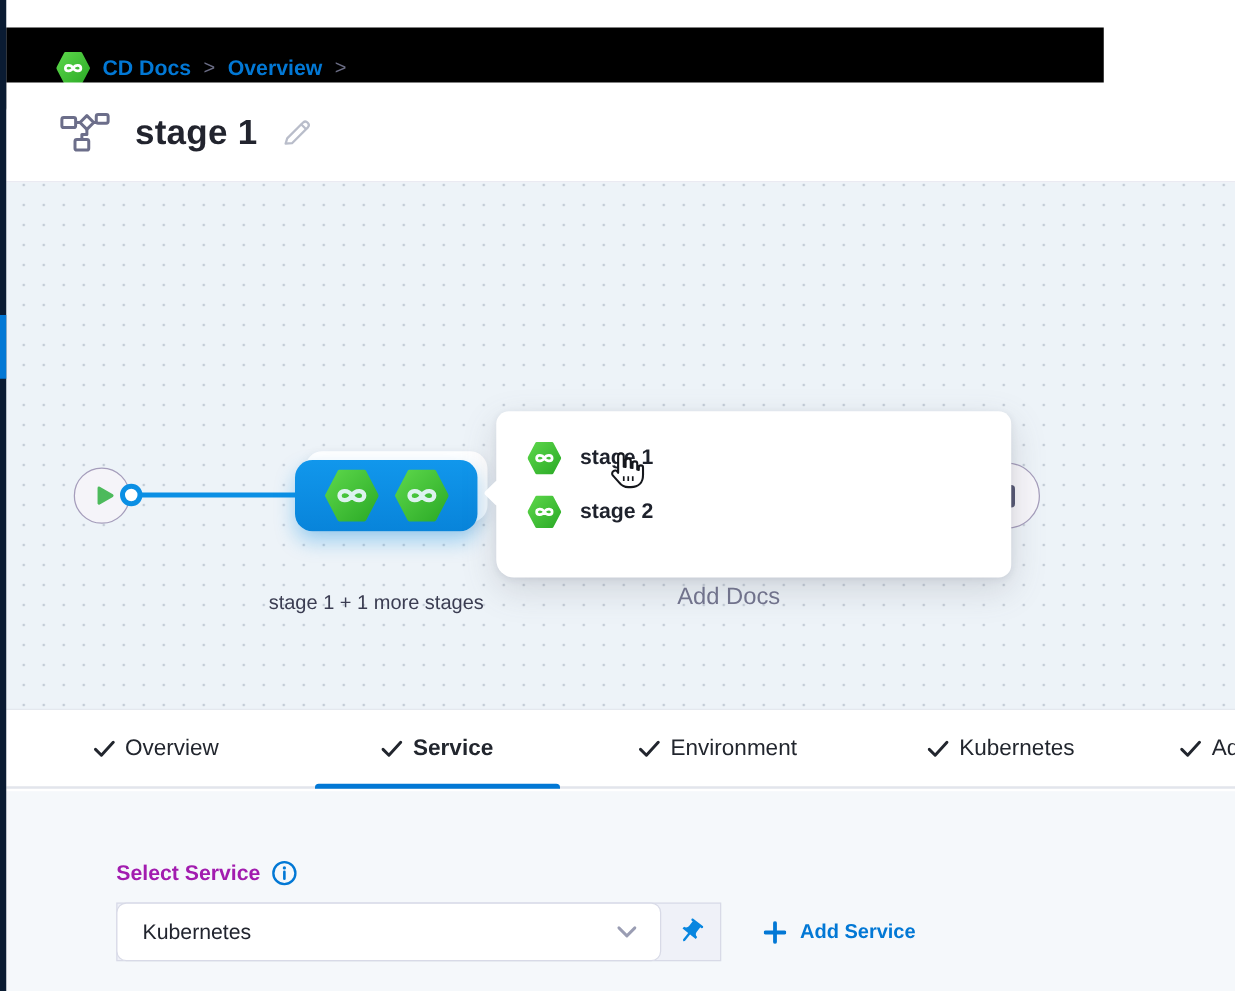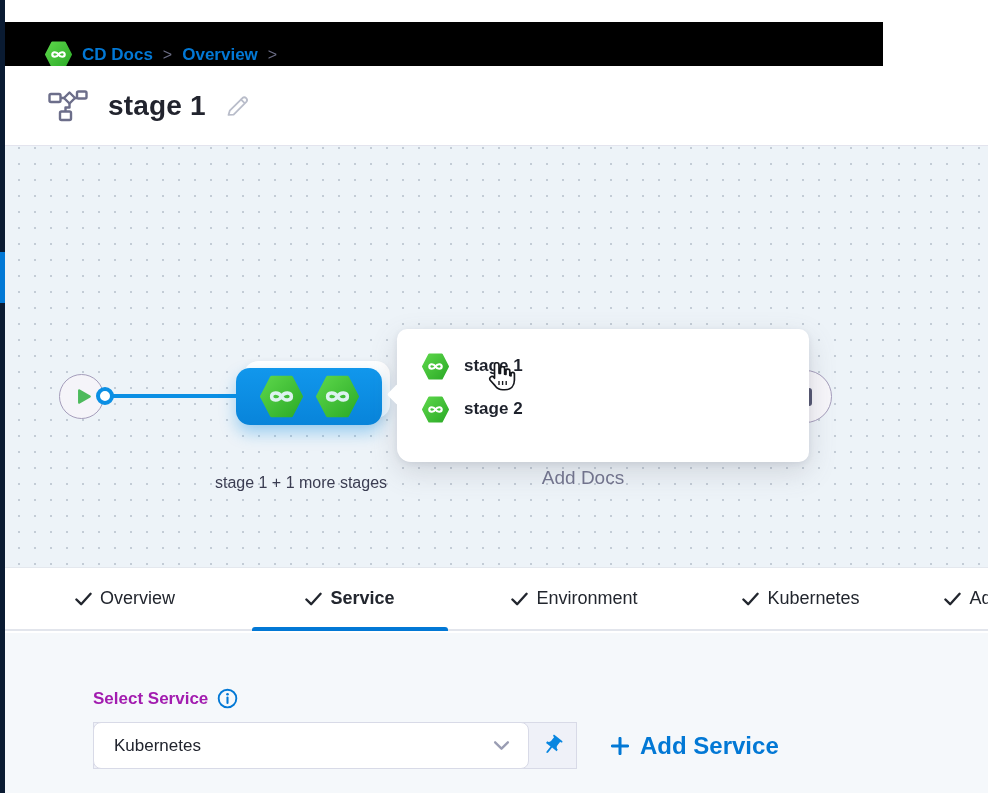--- a/index.html
+++ b/index.html
@@ -71,21 +71,21 @@
   
   .panel { position:absolute; left:5px; top:633px; width:983px; height:160px; background:#f5f8fb; }
   .select-row { position:absolute; left:88px; top:55px; display:flex; align-items:center; gap:9px; }
   .select-label { font-size:17px; font-weight:bold; color:#a21caf;text-align:right; }
   .dd-group { position:absolute; left:88px; top:89px; width:484px; height:47px; background:#eff1f8; border:1px solid #d8dae7; border-radius:0; }
   .dd-field { position:absolute; left:-1px; top:-1px; width:436px; height:47px; background:#fff; border:1px solid #d8dae7; border-radius:8px;
     display:flex; align-items:center; padding:0 18px 0 20px; cursor:pointer; }
   .dd-value { font-size:17px; color:#21242e; flex:1; }
   .pin-btn { position:absolute; right:0; top:0; width:48px; height:45px; display:flex; align-items:center; justify-content:center; cursor:pointer; }
   .add-service { position:absolute; left:606px; top:89px; height:47px; display:flex; align-items:center; gap:11px; cursor:pointer; }
-  .add-service .aslabel { font-size:24px; font-weight:bold; color:#0278d5; }
+  .add-service .aslabel { font-size:16px; font-weight:bold; color:#0278d5; }
 </style>
 </head>
 <body>
 
 <div id="app">
 
   <div class="edge-strip">
     <div class="active-seg"></div>
   </div>
 

